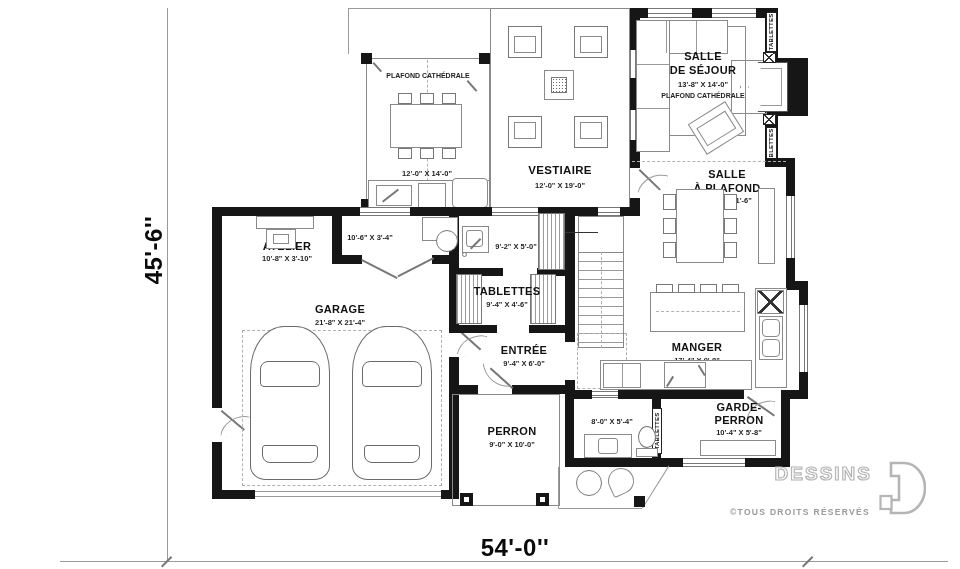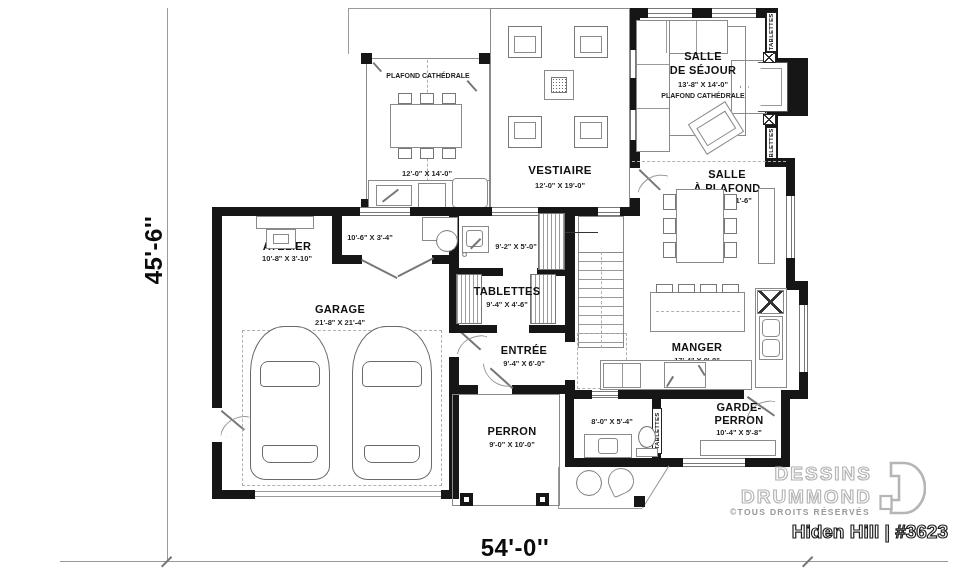--- a/index.html
+++ b/index.html
@@ -334,17 +334,15 @@
   <div class="leaf" style="left:642px;top:508px;width:50px;transform:rotate(-58deg);background:#9a9a9a;height:1px"></div>
   <div class="wall" style="left:634px;top:496px;width:11px;height:11px"></div>
   <div class="circle" style="left:576px;top:470px;width:26px;height:26px"></div>
   <div class="thin" style="left:608px;top:468px;width:26px;height:26px;border-radius:50% 50% 50% 3px;transform:rotate(-25deg)"></div>
 
   <svg style="position:absolute;left:878px;top:460px" width="48" height="56" viewBox="0 0 48 56">
     <path d="M13 3 H26 A21 25 0 0 1 26 53 H13 V40 H21 V16 H13 Z" fill="#fff" stroke="#b5b5b5" stroke-width="2.6"></path>
     <rect x="2.5" y="36" width="11" height="13" fill="#fff" stroke="#b5b5b5" stroke-width="2.2"></rect>
   </svg>
   <div class="brand" style="right:88px;top:463px">DESSINS</div>
-  <div class="brand" style="right:88px;top:486px">DRUMMOND</div>
   <div class="rights" style="right:90px;top:507px">©TOUS DROITS RÉSERVÉS</div>
-  <div class="plan-name" style="right:12px;top:521px">Hiden Hill | #3623</div>
 
 </div>
 
 </body></html>

